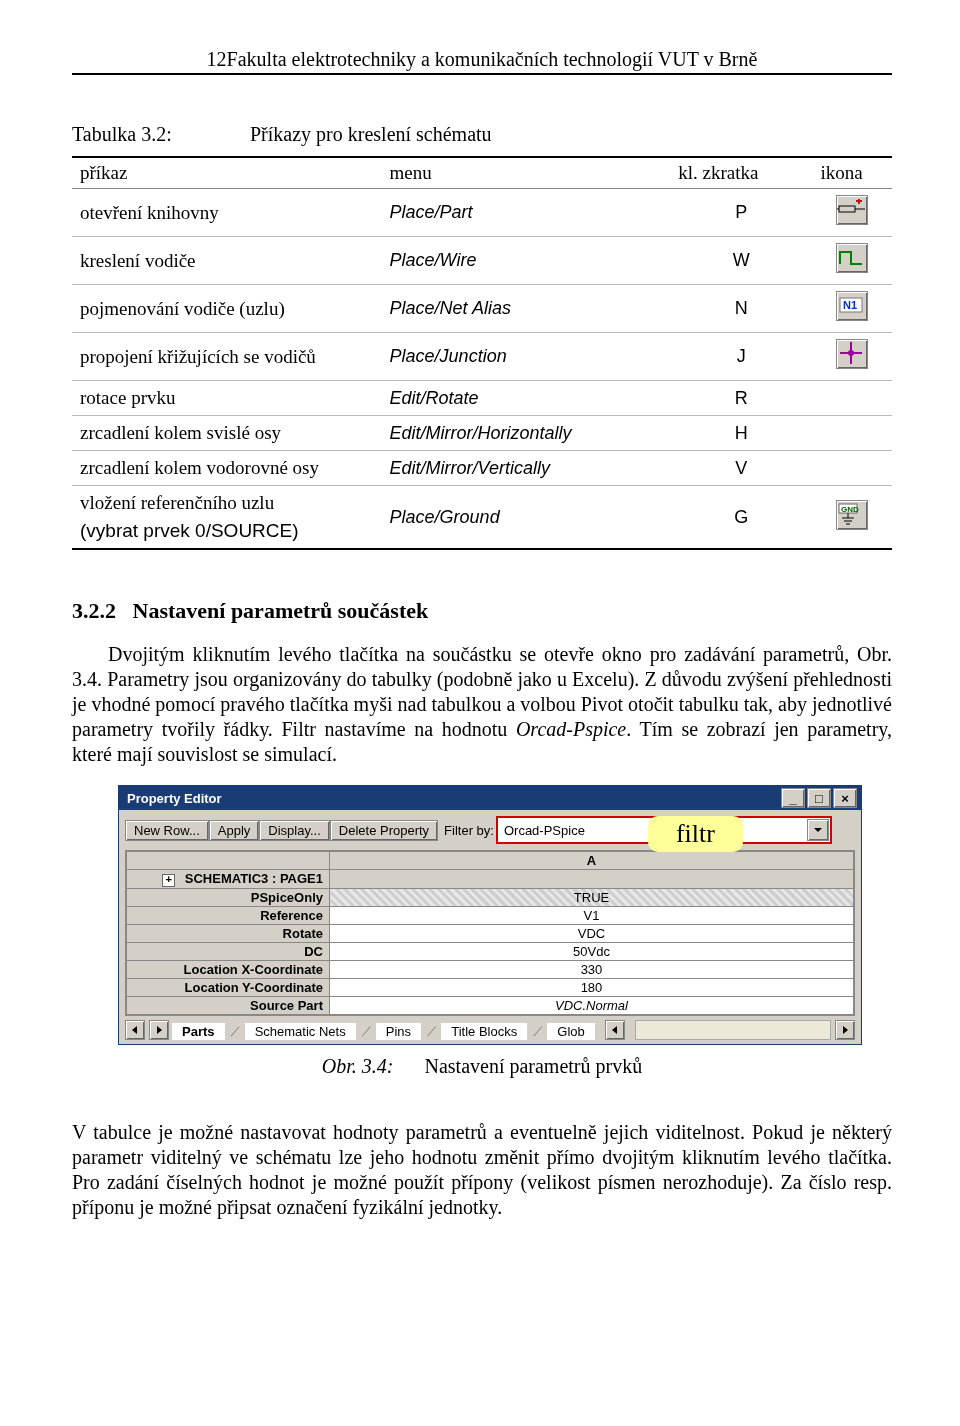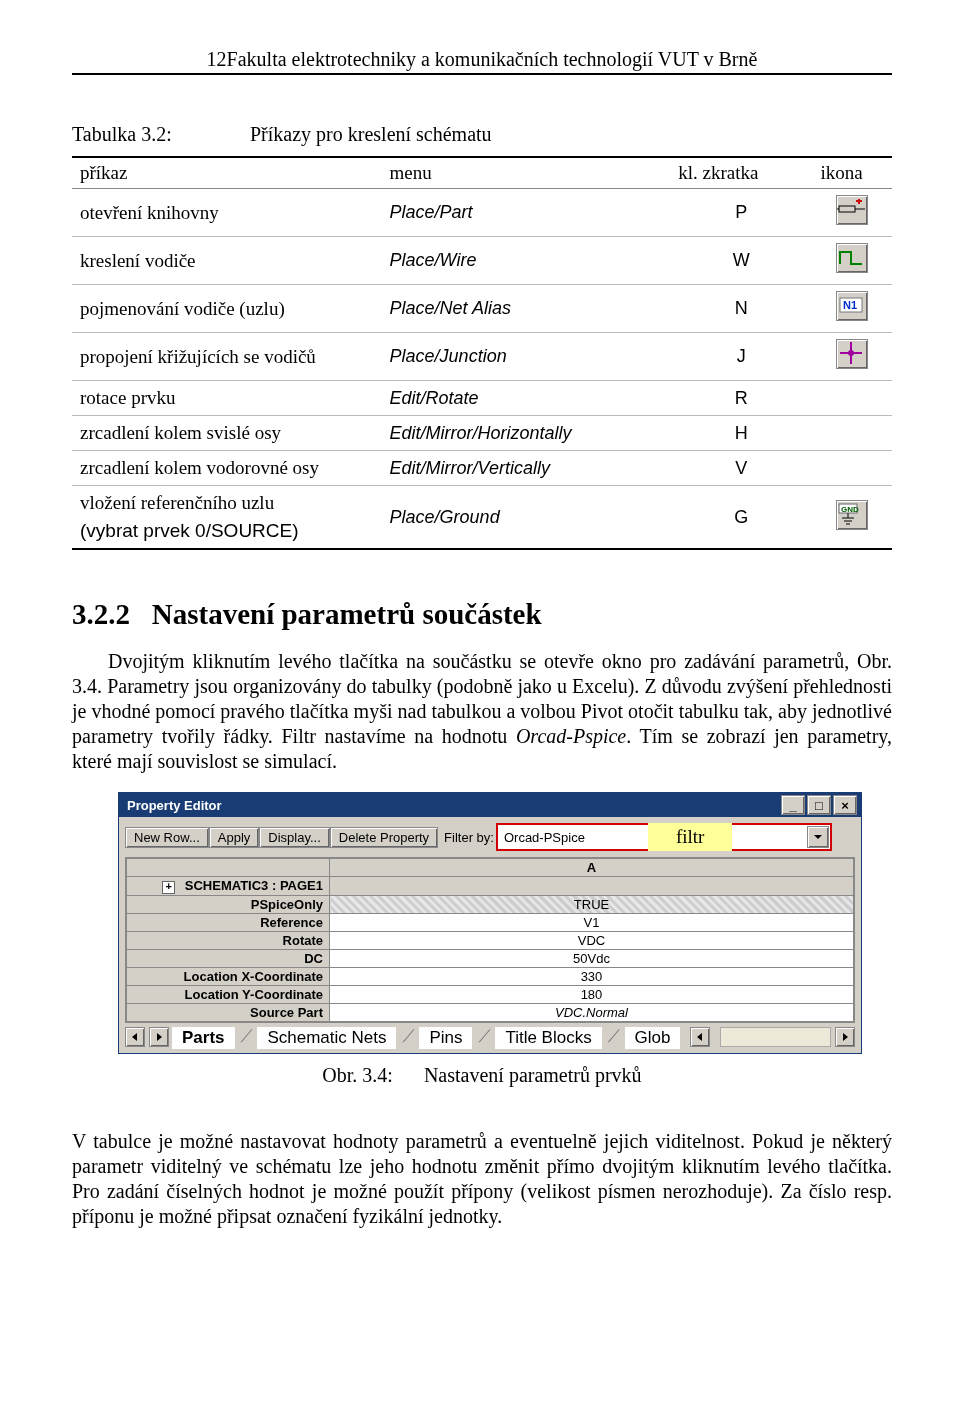--- a/index.html
+++ b/index.html
@@ -56,21 +56,21 @@
     box-shadow: inset 1px 1px 0 #fff, inset -1px -1px 0 #666;
     font-family: Arial, sans-serif;
     font-size: 13px;
     font-weight: bold;
     position: relative;
   }
   .tool-icon svg { position: absolute; left: 0; top: 0; }
   .source-cell { font-family: Arial, Helvetica, sans-serif; }
 
   h3 {
-    font-size: 29px;
+    font-size: 22px;
     margin-top: 48px;
     margin-bottom: 18px;
   }
   p.body {
     text-align: justify;
     margin: 0 0 0 0;
     line-height: 1.25;
   }
   p.body .indent { display: inline-block; width: 36px; }
   .italic { font-style: italic; }
@@ -134,21 +134,22 @@
     box-shadow: inset 1px 1px 0 #fff, inset -1px -1px 0 #666;
     display: flex; align-items: center; justify-content: center;
     margin-right: 1px;
   }
   .filtr-label {
     position: absolute;
     left: 150px; top: -2px;
     background: #ffff99;
     padding: 3px 28px;
     font-family: "Times New Roman", serif;
-    font-size: 19px;
+    font-size: 26px;
+    border-radius: 10px;
   }
   .pe-grid {
     margin: 0 6px 2px 6px;
     border: 1px solid #888;
     font-size: 13px;
   }
   .pe-grid table { border-collapse: collapse; width: 100%; }
   .pe-grid td, .pe-grid th {
     border: 1px solid #888;
     padding: 1px 6px;
@@ -178,24 +179,24 @@
     width: 11px; height: 11px;
     border: 1px solid #666;
     background: #fff;
     text-align: center;
     line-height: 9px;
     font-size: 11px;
     margin-right: 6px;
   }
   .pe-tabs {
     display: flex;
-    align-items: flex-start;
+    align-items: flex-end;
     gap: 4px;
     padding: 2px 6px 4px 6px;
-    font-size: 17px;
+    font-size: 13px;
   }
   .sb-btn {
     width: 18px; height: 18px;
     background: #d4d0c8;
     border: 1px solid #888;
     box-shadow: inset 1px 1px 0 #fff, inset -1px -1px 0 #666;
     display: inline-flex;
     align-items: center; justify-content: center;
   }
   .tab {
@@ -211,21 +212,21 @@
     background: #ece9d8;
     border: 1px solid #aaa;
     margin-left: 6px;
     position: relative;
   }
   .figure-caption {
     text-align: center;
     margin-top: 10px;
     margin-bottom: 42px;
   }
-  .figure-caption .fignum { margin-right: 26px; }
+  .figure-caption .fignum { margin-right: 26px; font-style: italic; }
 </style>
 </head>
 <body>
 
 <div class="page-header">
   <span>12</span>
   <span>Fakulta elektrotechniky a komunikačních technologií VUT v Brně</span>
 </div>
 <div class="page-header-line"></div>
 

